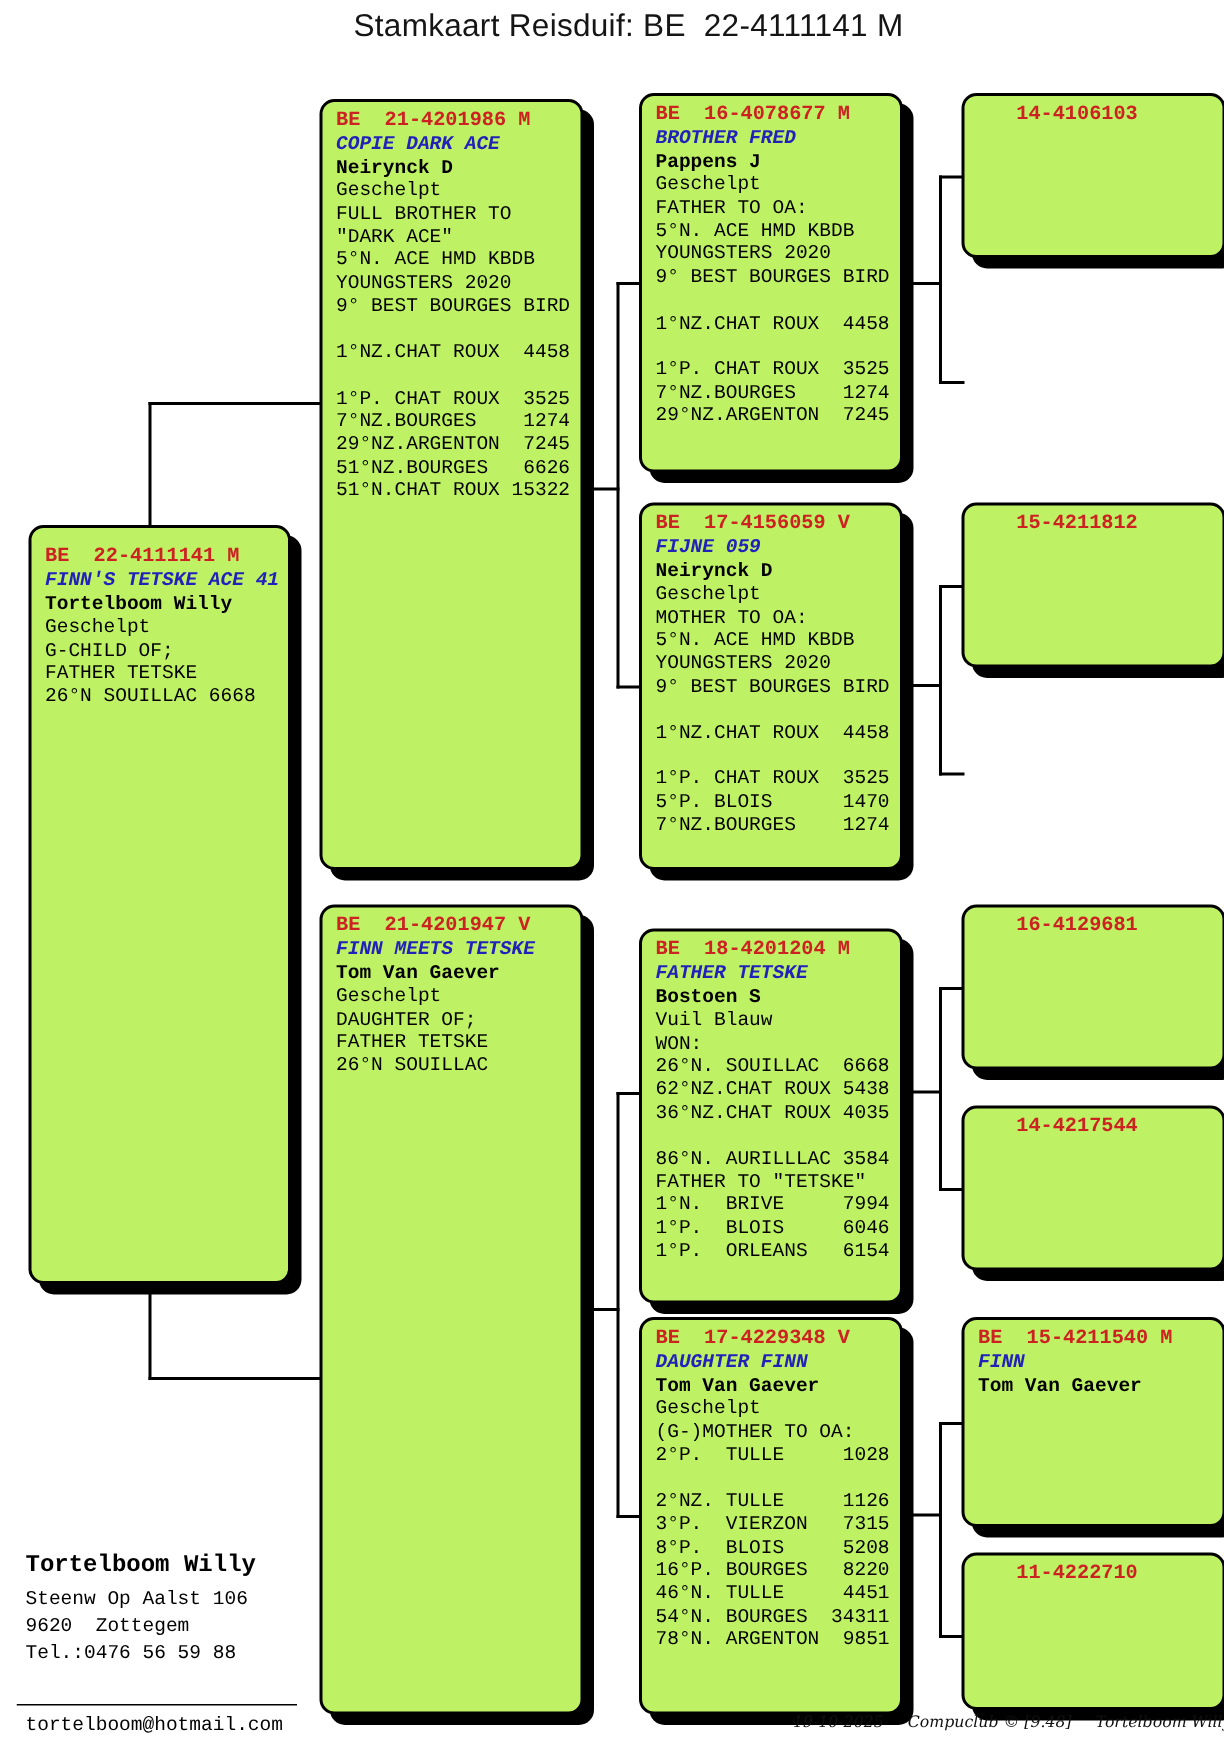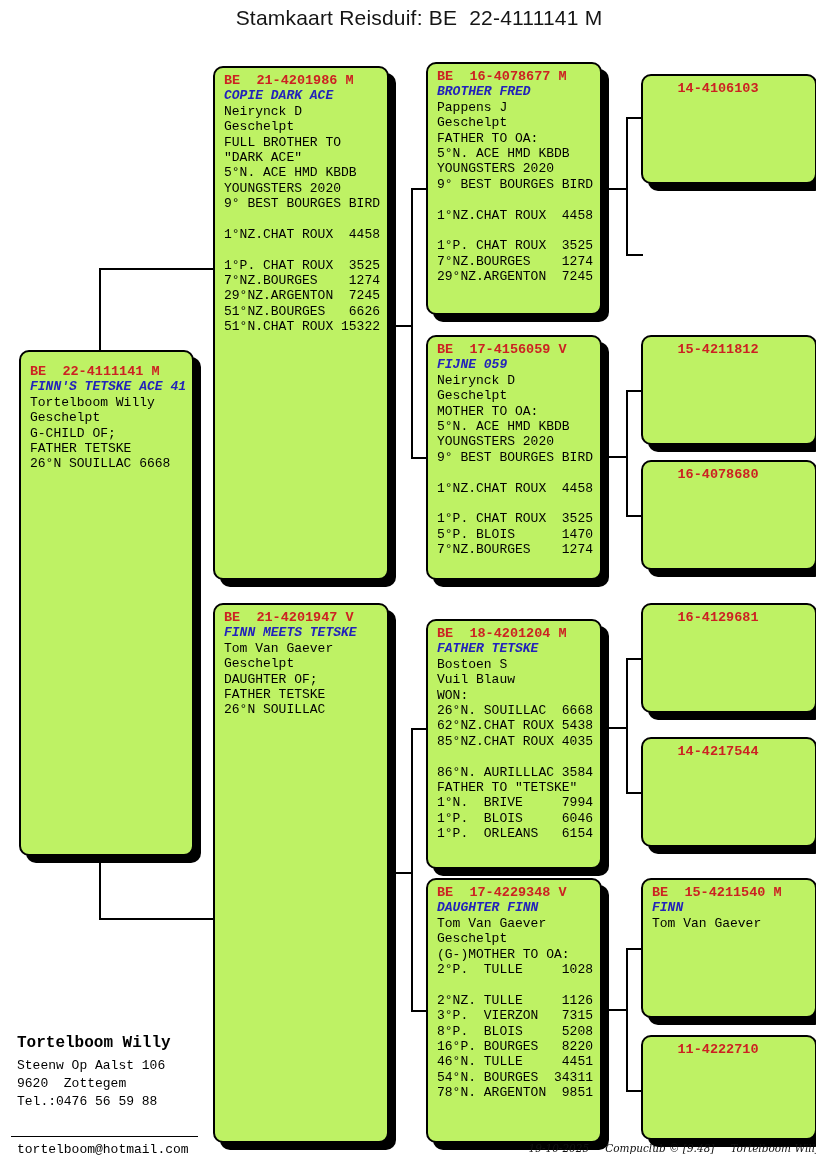--- a/index.html
+++ b/index.html
@@ -16,21 +16,21 @@
   }
   .pbox {
     position:absolute; background:#bef264; border:2px solid #000;
     border-radius:10px; box-shadow:7px 7px 0 #000;
     box-sizing:border-box; padding:5px 2px 0 9px;
   }
   .pbox.subject { padding-top:12px; }
   .ln { height:15.4px; line-height:15.4px; font-size:13px; white-space:pre; }
   .ring { color:var(--red,#cc2222); font-weight:bold; font-size:13.5px; }
   .birdname { color:var(--blue,#2222bb); font-weight:bold; font-style:italic;font-family:Liberation Mono, monospace; }
-  .fancier { font-weight:normal; }
+  .fancier { font-weight:bold; }
   .ringonly { padding-left:2px; }
   .ringonly .ring { text-align:center; padding-right:22px; }
   .wire { position:absolute; background:#000; }
   .owner-name {
     position:absolute; left:6px; top:1034px; font-weight:bold;
     font-size:16px; white-space:pre;
   }
   .owner-line { position:absolute; left:6px; font-size:13px; white-space:pre; }
   .owner-sep { position:absolute; left:0; top:1136px; width:187px; height:1px; background:#000; }
   .footer {
@@ -168,21 +168,21 @@
 
   <div class="pbox" style="left:415px;top:619px;width:176px;height:250px">
     <div class="ln ring">BE  18-4201204 M</div>
     <div class="ln birdname">FATHER TETSKE</div>
     <div class="ln fancier">Bostoen S</div>
     <div>
         <div class="ln">Vuil Blauw</div>
         <div class="ln">WON:</div>
         <div class="ln">26°N. SOUILLAC  6668</div>
         <div class="ln">62°NZ.CHAT ROUX 5438</div>
-        <div class="ln">85°NZ.CHAT ROUX 4035</div>
+        <div class="ln">36°NZ.CHAT ROUX 4035</div>
         <div class="ln"></div>
         <div class="ln">86°N. AURILLLAC 3584</div>
         <div class="ln">FATHER TO "TETSKE"</div>
         <div class="ln">1°N.  BRIVE     7994</div>
         <div class="ln">1°P.  BLOIS     6046</div>
         <div class="ln">1°P.  ORLEANS   6154</div>
       </div>
   </div>
 
   <div class="pbox" style="left:415px;top:878px;width:176px;height:265px">
@@ -197,28 +197,25 @@
         <div class="ln">2°NZ. TULLE     1126</div>
         <div class="ln">3°P.  VIERZON   7315</div>
         <div class="ln">8°P.  BLOIS     5208</div>
         <div class="ln">16°P. BOURGES   8220</div>
         <div class="ln">46°N. TULLE     4451</div>
         <div class="ln">54°N. BOURGES  34311</div>
         <div class="ln">78°N. ARGENTON  9851</div>
       </div>
   </div>
 
-  <div class="pbox ringonly" style="left:630px;top:74px;width:176px;height:110px">
+  <div class="pbox ringonly" style="left:630px;top:62px;width:176px;height:110px">
     <div class="ln ring">14-4106103</div>
   </div>
   <div class="pbox ringonly" style="left:630px;top:335px;width:176px;height:110px">
     <div class="ln ring">15-4211812</div>
-  </div>
-  <div class="pbox ringonly" style="left:630px;top:460px;width:176px;height:110px">
-    <div class="ln ring">16-4078680</div>
   </div>
   <div class="pbox ringonly" style="left:630px;top:603px;width:176px;height:110px">
     <div class="ln ring">16-4129681</div>
   </div>
   <div class="pbox ringonly" style="left:630px;top:737px;width:176px;height:110px">
     <div class="ln ring">14-4217544</div>
   </div>
   <div class="pbox" style="left:630px;top:878px;width:176px;height:140px">
     <div class="ln ring">BE  15-4211540 M</div>
     <div class="ln birdname">FINN</div>

